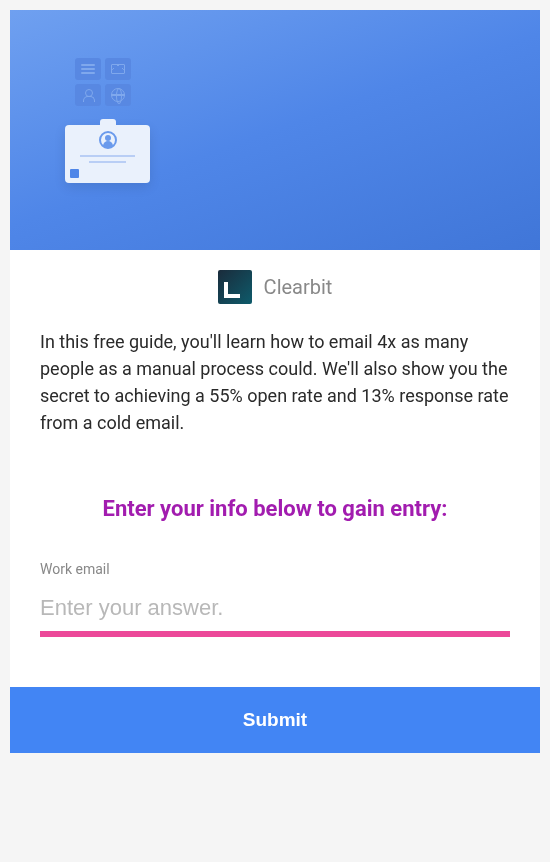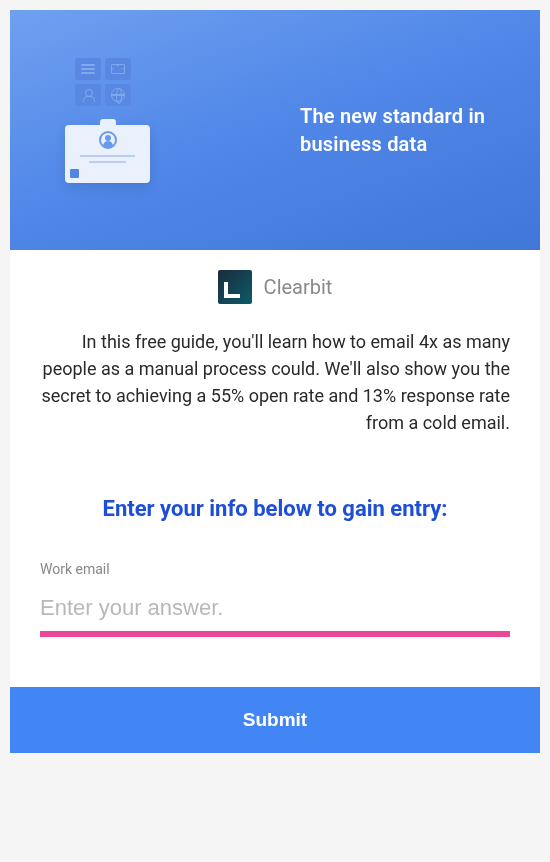--- a/index.html
+++ b/index.html
@@ -260,25 +260,24 @@
       text-align: center;
       line-height: 1.35;
       margin-bottom: 30px;
       padding: 0 10px;
     }
     .description {
       font-size: 18px;
       color: #2a2a2a;
       line-height: 1.5;
       margin-bottom: 60px;
-      text-align: right;
     }
     .form-title {
       font-size: 22px;
-      color: #1d4ed8;
+      color: #a21caf;
       text-align: center;
       margin-bottom: 40px;
     }
     .form-label {
       font-size: 14px;
       color: #888;
       margin-bottom: 14px;
       display: block;
     }
     .form-input {
@@ -334,21 +333,20 @@
         </div>
       </div>
       <div class="profile-card">
         <div class="tab"></div>
         <div class="avatar"></div>
         <div class="line1"></div>
         <div class="line2"></div>
         <div class="sq"></div>
       </div>
     </div>
-    <div class="hero-text">The new standard in business data</div>
   </div>
 
   <div class="content">
     <div class="brand-row">
       <div class="brand-logo"></div>
       <div class="brand-name">Clearbit</div>
     </div>
 
 
     <p class="description">In this free guide, you'll learn how to email 4x as many people as a manual process could. We'll also show you the secret to achieving a 55% open rate and 13% response rate from a cold email.</p>

